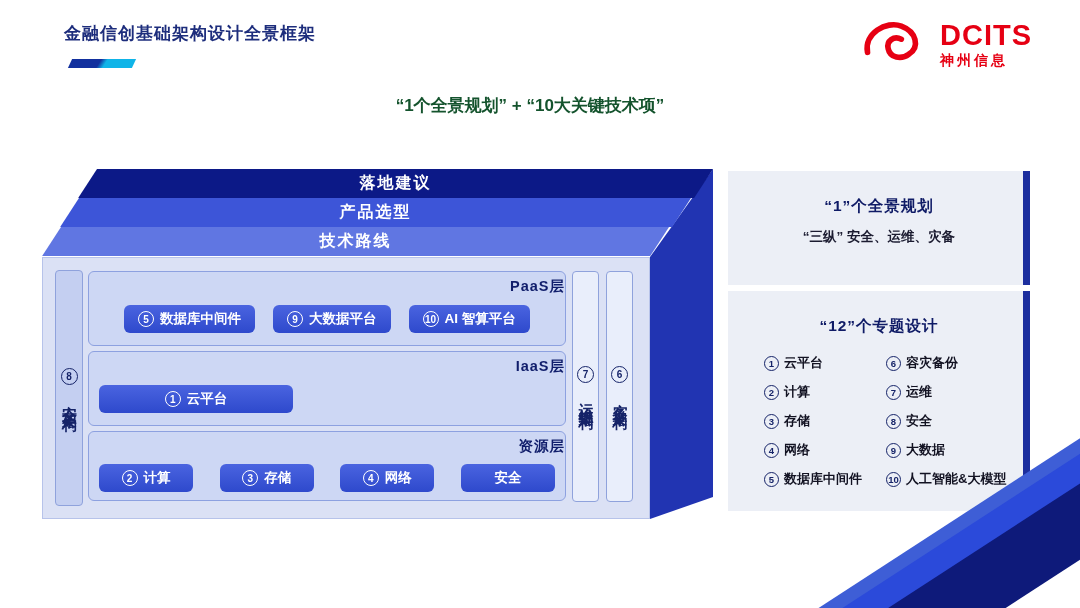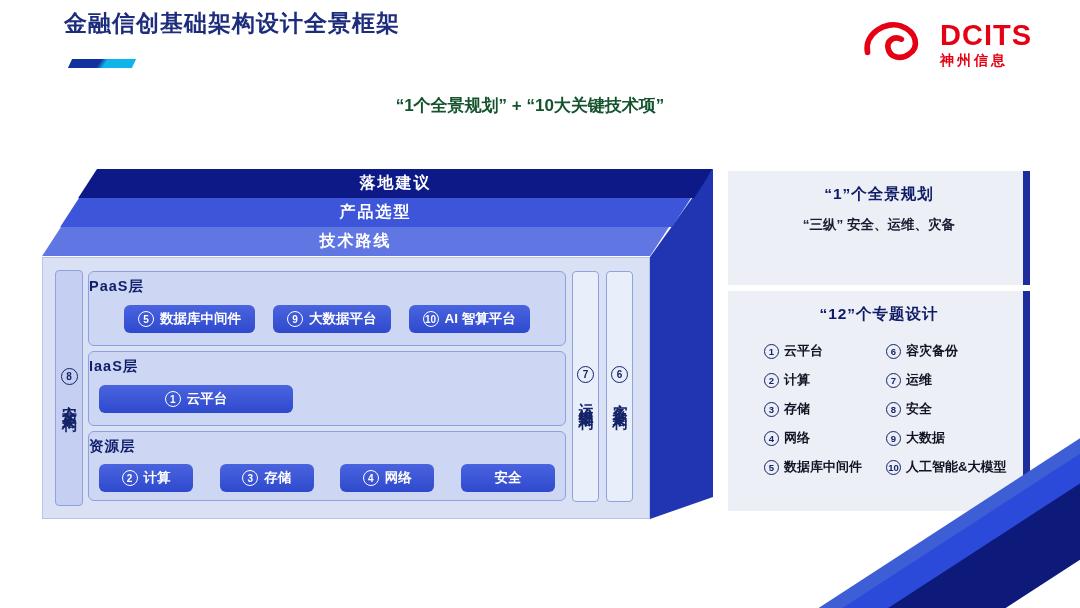--- a/index.html
+++ b/index.html
@@ -5,22 +5,22 @@
   * { margin: 0; padding: 0; box-sizing: border-box; }
   html,body { width: 1080px; height: 608px; }
   body {
     font-family: "Liberation Sans", "DejaVu Sans", sans-serif;
     background: #ffffff;
   }
   .page { position: relative; width: 1080px; height: 608px; overflow: hidden; background: #fff; }
 
   
   .title {
-    position: absolute; left: 64px; top: 8px;
-    font-size: 23px; font-weight: bold; color: #1d2d7c; letter-spacing: 1px;
+    position: absolute; left: 64px; top: 22px;
+    font-size: 17px; font-weight: bold; color: #1d2d7c; letter-spacing: 1px;
   }
   .title-underline {
     position: absolute; left: 70px; top: 59px; width: 64px; height: 9px;
     background: linear-gradient(100deg, #12309e 0 45%, #0fb4e8 55% 100%);
     transform: skewX(-25deg);
   }
   .logo { position: absolute; top: 16px; right: 48px; display: flex; align-items: center; gap: 18px; }
   .logo-txt { display: flex; flex-direction: column; align-items: flex-start; line-height: 1.05; }
   .logo-en { font-size: 29px; font-weight: bold; color: #e60013; letter-spacing: 1px; }
   .logo-cn { font-size: 14px; font-weight: bold; color: #e60013; letter-spacing: 3px; margin-top: 3px; }
@@ -71,40 +71,40 @@
   .cnum.dark  { border: 1.5px solid #152368; color: #152368; width: 17px; height: 17px; min-width: 17px; }
   .cnum.sm    { width: 15px; height: 15px; min-width: 15px; font-size: 9.5px; border-width: 1.3px; }
 
   .section {
     position: absolute; left: 88px; width: 478px;
     background: #cdd7f4; border: 1.5px solid #8da1e0; border-radius: 6px;
   }
   .sec-paas { top: 271px; height: 75px; }
   .sec-iaas { top: 351px; height: 75px; }
   .sec-res  { top: 431px; height: 70px; }
-  .sec-title { text-align: left; font-weight: bold; color: #101d6b; font-size: 14.5px; margin-top: 5px; letter-spacing: 1px; }
+  .sec-title { text-align: right; font-weight: bold; color: #101d6b; font-size: 14.5px; margin-top: 5px; letter-spacing: 1px; }
   .btn-row { display: flex; justify-content: center; align-items: center; gap: 18px; margin-top: 9px; padding: 0 10px; }
   .btn-row.spread { justify-content: space-between; padding: 0 10px; }
   .node {
     height: 28px; border-radius: 6px;
     background: linear-gradient(180deg, #4a64e0, #2e49cc);
     color: #fff; font-weight: bold; font-size: 13.5px;
     display: flex; align-items: center; justify-content: center; gap: 6px;
     padding: 0 14px; white-space: nowrap;
   }
   .node-wide { width: 194px; }
   .node-sm { min-width: 94px; padding: 0 8px; }
   .btn-row.four { justify-content: space-between; margin-top: 8px; }
 
   
   .panel { position: absolute; left: 728px; width: 302px; background: #ecEFF6; background: #eceff6; }
   .panel-1 { top: 171px; height: 114px; }
   .panel-2 { top: 291px; height: 220px; }
   .panel-accent { position: absolute; right: 0; top: 0; bottom: 0; width: 7px; background: #1c2e9e; }
-  .panel-title { text-align: center; font-weight: bold; color: #0f1b66; font-size: 15.5px; padding-top: 13px; letter-spacing: 1px; }
+  .panel-title { text-align: center; font-weight: bold; color: #0f1b66; font-size: 15.5px; padding-top: 25px; letter-spacing: 1px; }
   .panel-line { text-align: center; font-weight: bold; color: #1b1b30; font-size: 13.5px; margin-top: 11px; }
   .panel-line.first { margin-top: 17px; }
 
   .topic-grid {
     display: grid; grid-template-columns: 122px auto;
     padding: 17px 8px 0 36px; row-gap: 11px;
   }
   .topic { display: flex; align-items: center; gap: 5px; font-size: 13px; font-weight: bold; color: #121222; white-space: nowrap; }
 
   

